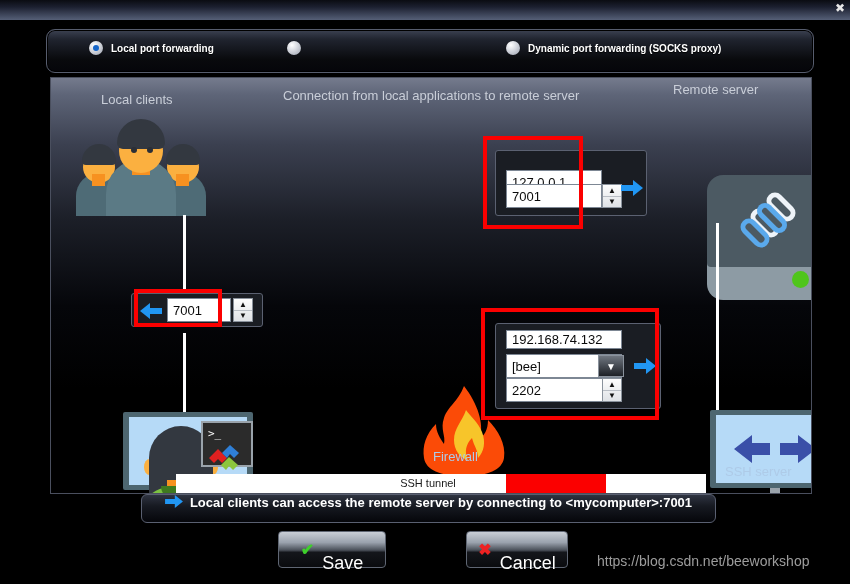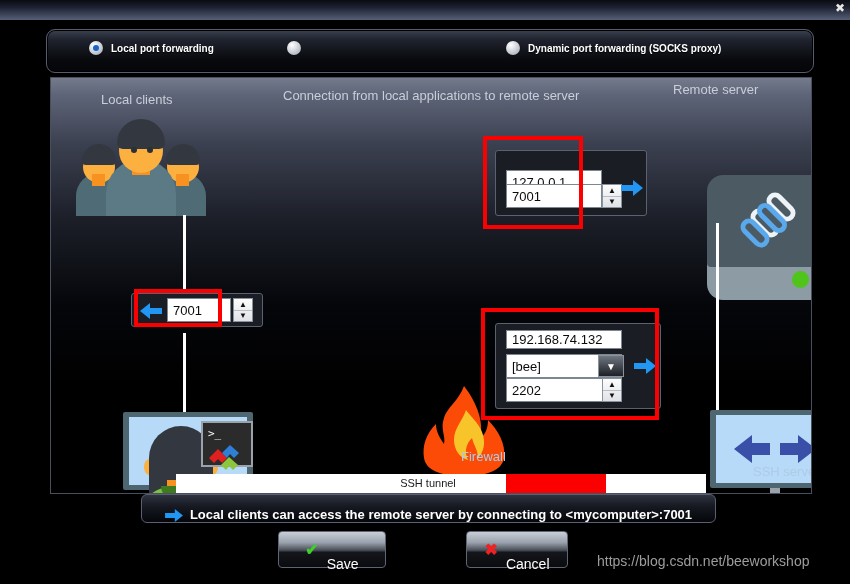--- a/index.html
+++ b/index.html
@@ -24,21 +24,21 @@
   .rdot.on::after{content:"";width:6px;height:6px;border-radius:50%;background:#1565c8;}
   .rlabel{color:#ffffff;font-size:10px;font-weight:bold;white-space:nowrap;
     text-shadow:0 1px 1px #000;}
 
   
   .panel{position:absolute;left:50px;top:77px;width:760px;height:415px;border-radius:0;
     background:linear-gradient(to bottom,#757b8d 0%,#5e6578 4%,#3b4050 16%,#1c1f28 34%,#05060a 55%,#000 75%,#000 100%);
     border:1px solid #4a4f5e;overflow:hidden;}
 
   .lbl{position:absolute;color:#c9ced8;font-size:13px;white-space:nowrap;}
-  .lbl.blue{color:#aecbe8;margin-left:28px;}
+  .lbl.blue{color:#aecbe8;}
 
   
   .vline{position:absolute;width:3px;background:#ffffff;}
 
   
   .people{position:absolute;left:75px;top:110px;width:130px;height:105px;}
   .pBodyBig{position:absolute;left:30px;top:48px;width:70px;height:57px;
     border-radius:35px 35px 0 0;background:#5b7a85;}
   .pHeadBig{position:absolute;left:43px;top:18px;width:44px;height:44px;border-radius:50%;background:#fbb040;}
   .pHairBig{position:absolute;left:41px;top:8px;width:48px;height:30px;border-radius:24px 24px 6px 6px;background:#333840;}
@@ -104,28 +104,28 @@
     border:1px solid #8a929c;box-sizing:border-box;display:flex;align-items:center;justify-content:center;
     color:#fff;font-size:10px;}
   .arrowIcon{position:absolute;}
 
   
   .redrect{position:absolute;border:4px solid #fb0000;box-sizing:border-box;}
 
   
   .statusbar{position:absolute;left:141px;top:494px;width:573px;height:27px;border-radius:6px;
     background:linear-gradient(to bottom,#2f3441 0%,#171a22 40%,#05060a 100%);
-    border:1px solid #5a6071;display:flex;align-items:flex-end;justify-content:center;gap:7px;}
+    border:1px solid #5a6071;display:flex;align-items:flex-start;justify-content:center;gap:7px;}
   .statustxt{color:#ffffff;font-size:13px;font-weight:bold;white-space:nowrap;}
 
   
   .btn{position:absolute;height:35px;border-radius:4px;
     background:linear-gradient(to bottom,#c9ced6 0%,#9aa2ad 30%,#4a5059 52%,#14161b 58%,#0a0b0e 100%);
     border:1px solid #5f6673;display:flex;align-items:center;justify-content:center;gap:8px;}
-  .btntxt{color:#ffffff;font-size:14px;text-shadow:0 1px 1px #000;margin-top:28px;}
+  .btntxt{color:#ffffff;font-size:18px;text-shadow:0 1px 1px #000;margin-top:28px;}
   .check{color:#3ecf2b;font-size:16px;font-weight:bold;}
   .cross{color:#ee2222;font-size:16px;font-weight:bold;}
 
   .watermark{position:absolute;left:597px;top:553px;color:#b8b8b8;font-size:14px;opacity:.85;}
 </style>
 </head>
 <body>
 
 <div id="app">
 

